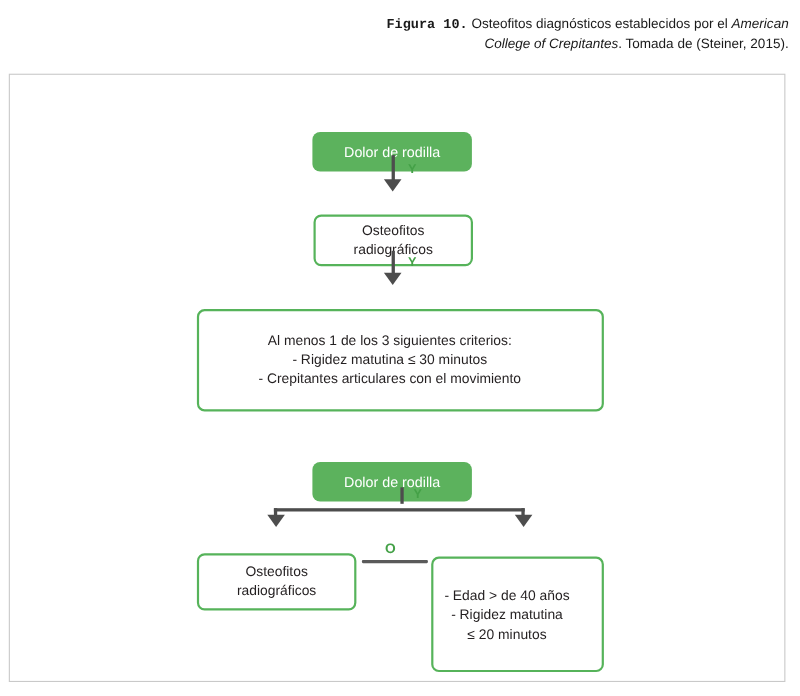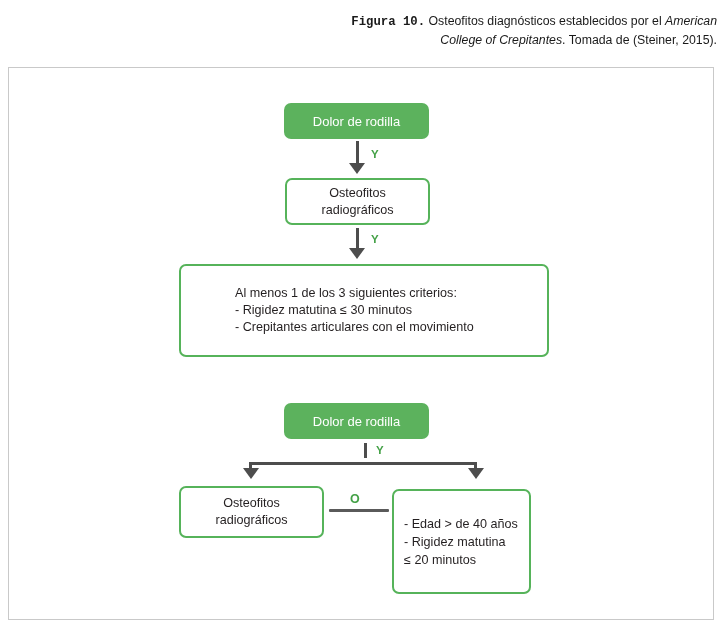--- a/index.html
+++ b/index.html
@@ -46,35 +46,36 @@
   .node {
     position: absolute;
     box-sizing: border-box;
     border-radius: 7px;
     display: flex;
     align-items: center;
     justify-content: center;
     font-size: 12.6px;
     line-height: 17px;
     text-align: center;
+    margin-top: 17px;
   }
   .node.filled {
     background: #5cb25d;
     color: #ffffff;
     border: none;
     font-size: 13px;
   }
   .node.outlined {
     background: #ffffff;
     border: 2px solid #56b35a;
     color: #231f20;
   }
   .node.outlined.left-text {
     justify-content: flex-start;
-    text-align: left;
+    text-align: center;
   }
   .node .inner { padding: 0 8px; white-space: pre-line; }
 
   
   .vline {
     position: absolute;
     background: #4d4d4d;
   }
   .hline {
     position: absolute;
@@ -155,21 +156,21 @@
   <div class="arrowhead" style="left:459px; top:400px;"></div>
 
   <div class="node outlined" style="left:170px; top:418px; width:145px; height:52px;">
     <span class="inner">Osteofitos
 radiográficos</span>
   </div>
 
   <div class="branch-label" style="left:341px; top:424px; font-size:12.5px;">O</div>
   <div class="or-rule" style="left:320px; top:441px; width:60px;"></div>
 
-  <div class="node outlined left-text" style="left:383px; top:421px; width:139px; height:105px; padding-left:10px;">
+  <div class="node outlined left-text" style="left:383px; top:421px; width:157px; height:105px; padding-left:10px;">
     <div style="line-height:18px;">
       <div style="white-space:pre-line;">- Edad &gt; de 40 años</div>
       <div style="white-space:pre-line;">- Rigidez matutina
   ≤ 20 minutos</div>
     </div>
   </div>
 
 </div>
 
 </body></html>

